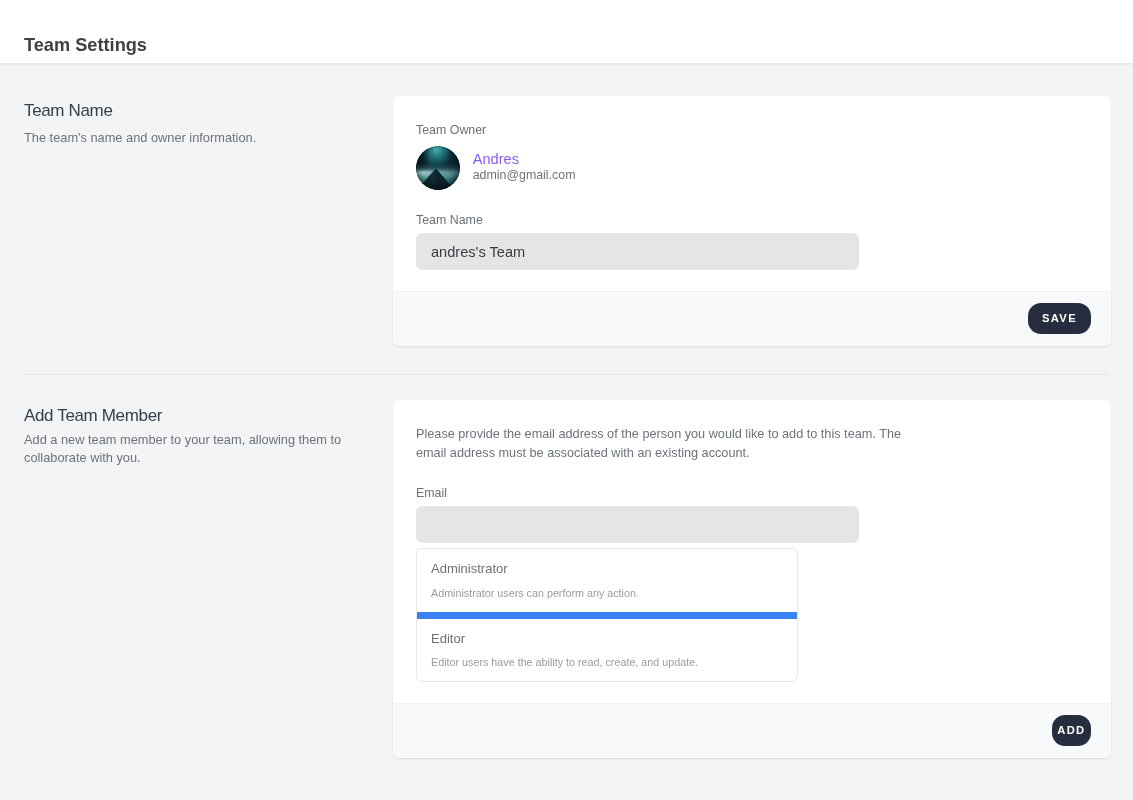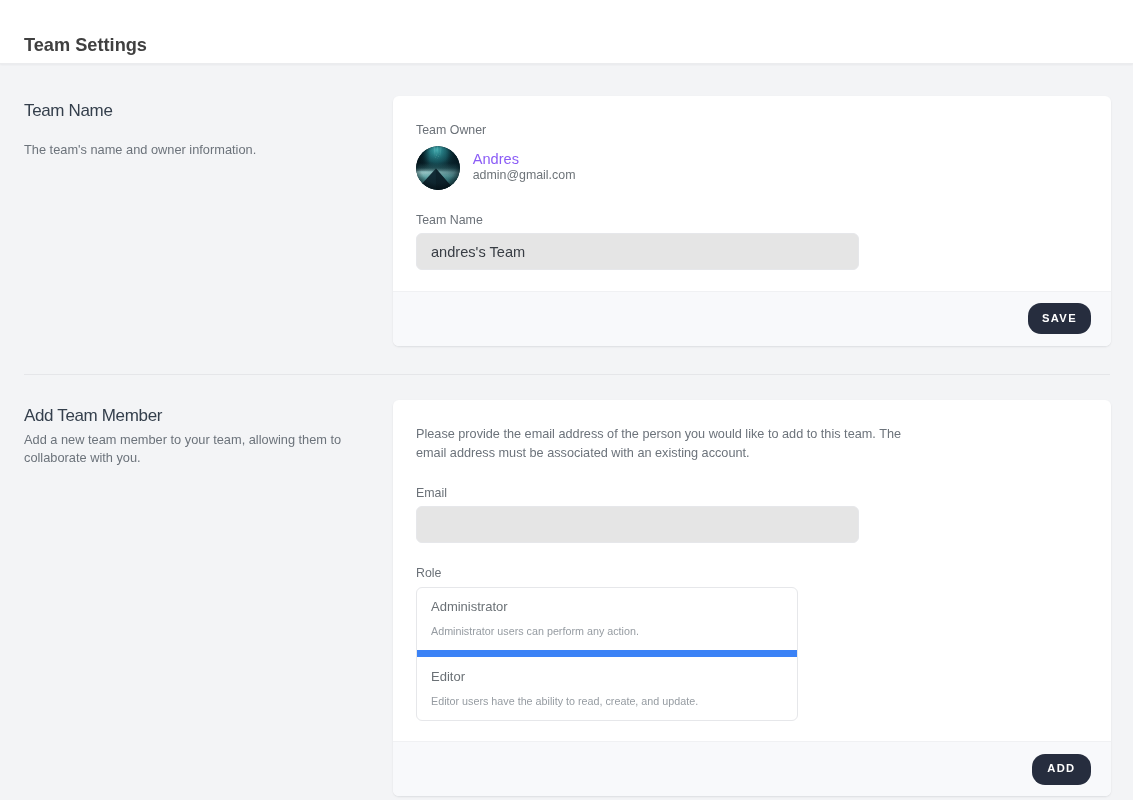--- a/index.html
+++ b/index.html
@@ -68,21 +68,21 @@
 <div class="page-header">
   <div class="page-title">Team Settings</div>
 </div>
 
 <div>
 
   <div>
 
     <div class="col-left" style="top:99.7px">
       <div class="sec-title">Team Name</div>
-      <div class="sec-desc" style="margin-top:20px">The team's name and owner information.</div>
+      <div class="sec-desc" style="margin-top:8px">The team's name and owner information.</div>
     </div>
 
     <div class="col-right" style="top:96px">
       <div class="card">
         <div style="padding:26.8px 23.5px 20.5px">
 
           <div class="flabel">Team Owner</div>
 
           <div style="display:flex;align-items:center;margin-top:8.2px">
             <span class="avatar">
@@ -212,35 +212,34 @@
 
     <div class="col-right" style="top:400px">
       <div class="card">
         <div style="padding:25.1px 23.5px 20.4px">
 
           <div style="font-size:12.7px;line-height:19px;color:#6c737b;width:492px">Please provide the email address of the person you would like to add to this team. The email address must be associated with an existing account.</div>
 
           <div class="flabel" style="margin-top:22.5px">Email</div>
           <input class="tinput" style="margin-top: 5.4px;" placeholder="">
 
-          <div class="flabel" style="margin-top:23.45px">Role</div>
 
           <div class="role-box" style="margin-top:5.25px">
             <div class="role-item" style="padding:11.7px 14px 12px">
               <div class="role-name">Administrator</div>
               <div class="role-desc" style="margin-top:9.9px">Administrator users can perform any action.</div>
             </div>
             <div class="role-item" style="padding:11.7px 14px 12px">
               <div class="role-name">Editor</div>
               <div class="role-desc" style="margin-top:9.9px">Editor users have the ability to read, create, and update.</div>
             </div>
           </div>
         </div>
 
         <div class="card-foot" style="padding:11.5px 20px">
-          <button class="btn" style="padding:0 15px">
+          <button class="btn" style="padding:0 5px">
               <span class="btn-label">ADD</span>
             </button>
         </div>
       </div>
     </div>
   </div>
 </div>
 
 </body></html>

